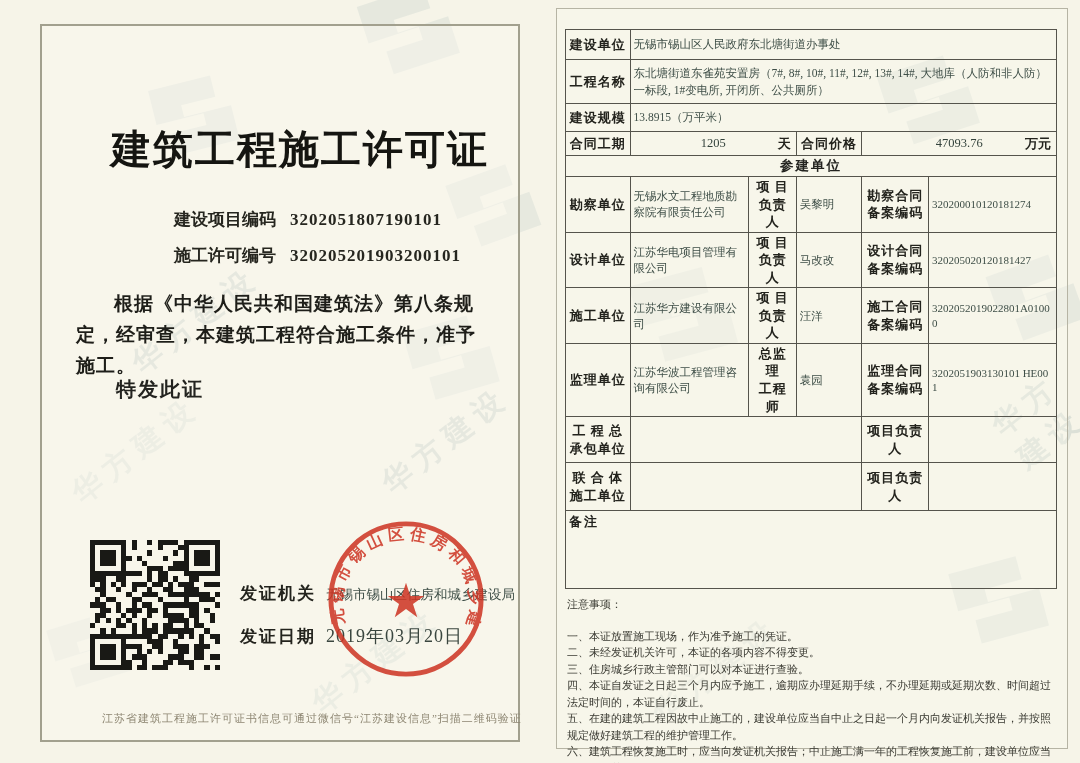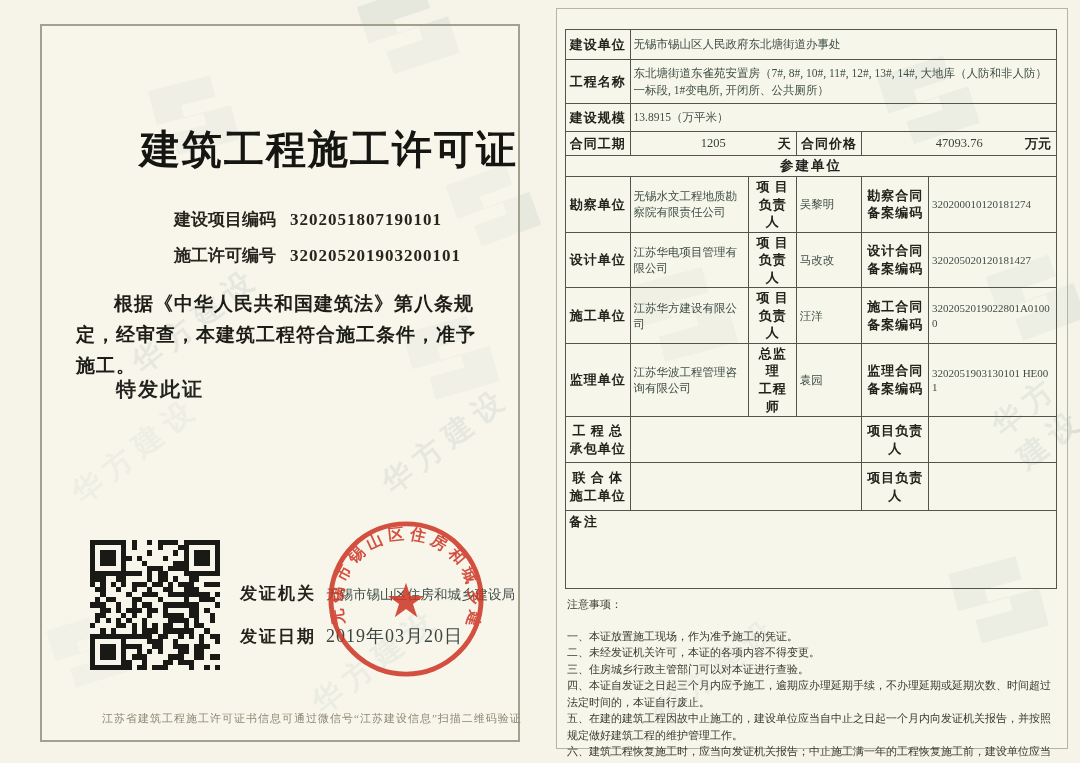--- a/index.html
+++ b/index.html
@@ -7,22 +7,22 @@
         font-family:"Liberation Serif","DejaVu Serif",serif;color:#23231f;}
   
   .wm-logo{position:absolute;opacity:.35;pointer-events:none;}
   .wm-text{position:absolute;font-size:30px;color:#b7c4be;opacity:.5;letter-spacing:8px;
            transform:rotate(-38deg);pointer-events:none;font-weight:bold;}
   
   .left-frame{position:absolute;left:40px;top:24px;width:476px;height:714px;
               border:2px solid #a2a08e;background:rgba(250,249,239,.45);}
   .country{position:absolute;top:50px;left:0;width:100%;text-align:center;
            font-size:23px;font-weight:bold;letter-spacing:3px;color:#1d1d18;}
-  .cert-title{position:absolute;top:96px;left:0;width:100%;text-align:right;
-              font-size:40px;font-weight:bold;letter-spacing:2px;color:#151511;}
+  .cert-title{position:absolute;top:96px;left:0;width:100%;text-align:center;
+              font-size:40px;font-weight:bold;letter-spacing:2px;color:#151511;padding-left:20px;}
   .code-block{position:absolute;top:176px;left:132px;font-size:17px;font-weight:600;line-height:36px;color:#26261f;}
   .code-block .num{margin-left:14px;letter-spacing:1px;}
   .statement{position:absolute;top:262px;left:34px;width:414px;font-size:19px;font-weight:bold;
              line-height:31px;text-indent:2em;letter-spacing:1px;color:#1e1e19;}
   .issue-line{position:absolute;top:350px;left:74px;font-size:20px;font-weight:bold;letter-spacing:2px;}
   .qr{position:absolute;top:514px;left:48px;width:130px;height:130px;display:grid;
       grid-template-columns:repeat(25,1fr);grid-template-rows:repeat(25,1fr);background:#f8f6ea;}
   .qr div{width:100%;height:100%;}
   .qr .on{background:#191915;}
   .issuer-row{position:absolute;top:556px;left:198px;width:300px;}

